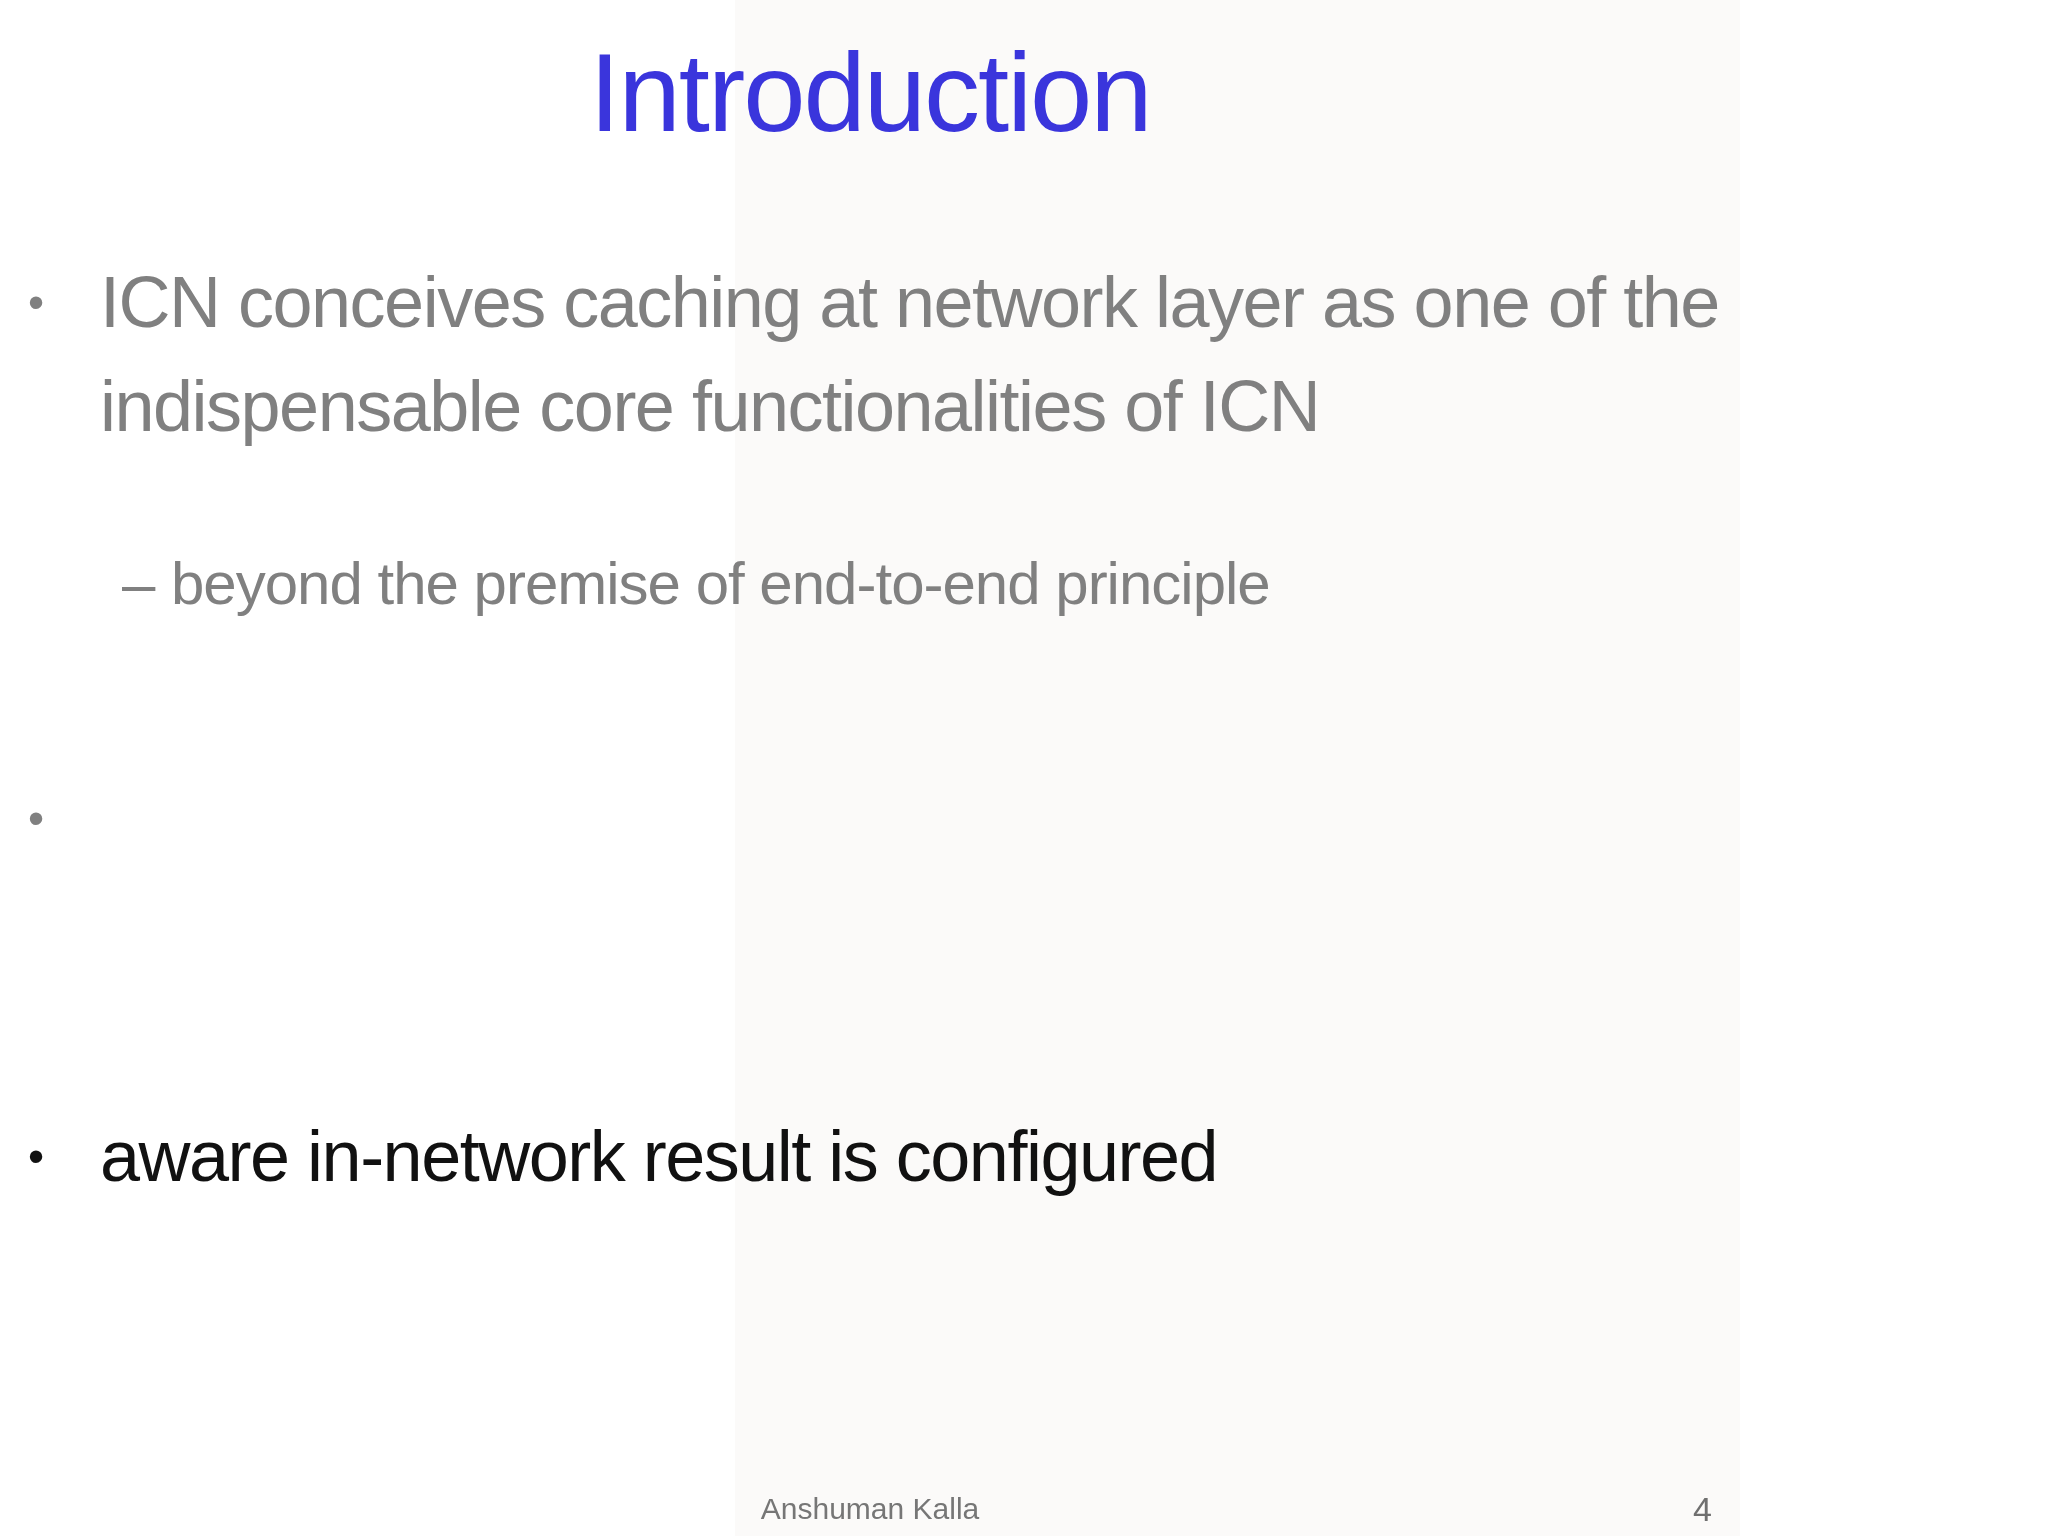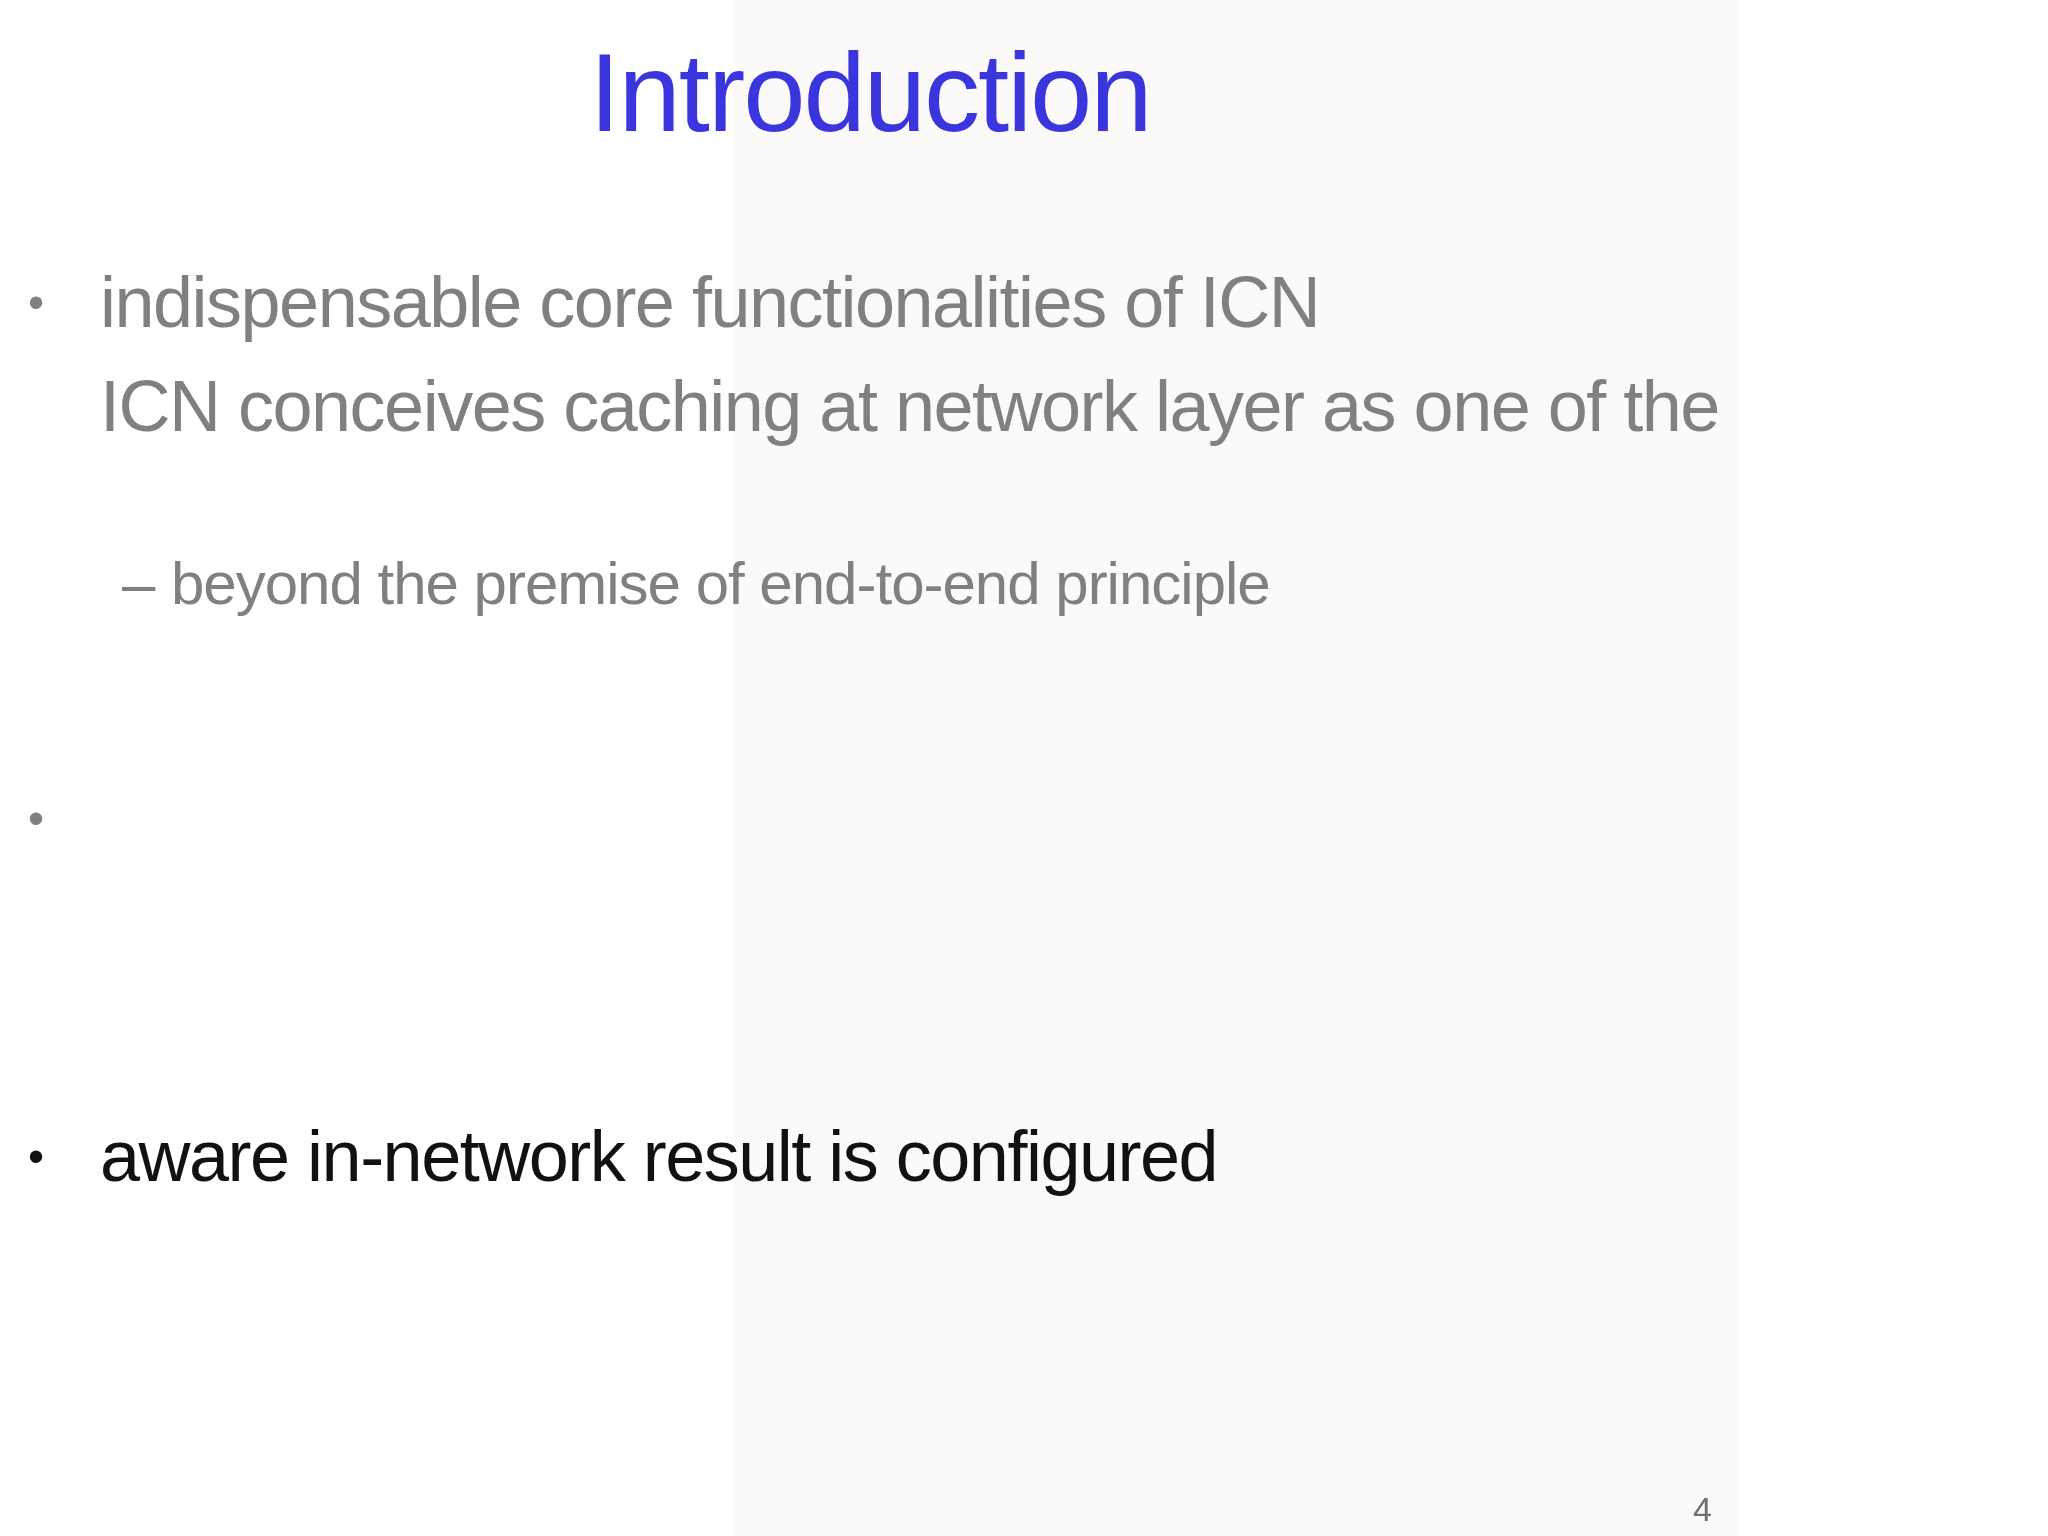--- a/index.html
+++ b/index.html
@@ -99,22 +99,22 @@
 
 <div class="slide">
 
   <div class="bg-band"></div>
 
   <h1 class="title" style="color:#3a35dc; margin:0;">Introduction</h1>
 
   <div class="bullet b1 gray-text">
     <span class="marker">•</span>
     <div class="lines">
+      <div>ICN conceives caching at network layer as one of the</div>
       <div>indispensable core functionalities of ICN</div>
-      <div>ICN conceives caching at network layer as one of the</div>
     </div>
   </div>
 
   <div class="bullet level2 b-sub gray-text">
     <span class="marker">–</span>
     <div class="lines">
       <div>beyond the premise of end-to-end principle</div>
     </div>
   </div>
 
@@ -124,16 +124,17 @@
     </div>
   </div>
 
   <div class="bullet b3 black-text">
     <span class="marker">•</span>
     <div class="lines">
       <div>aware in-network result is configured</div>
     </div>
   </div>
 
+  <div class="footer-name">Anshuman Kalla</div>
 
   <div class="page-number">4</div>
 
 </div>
 
 </body></html>

